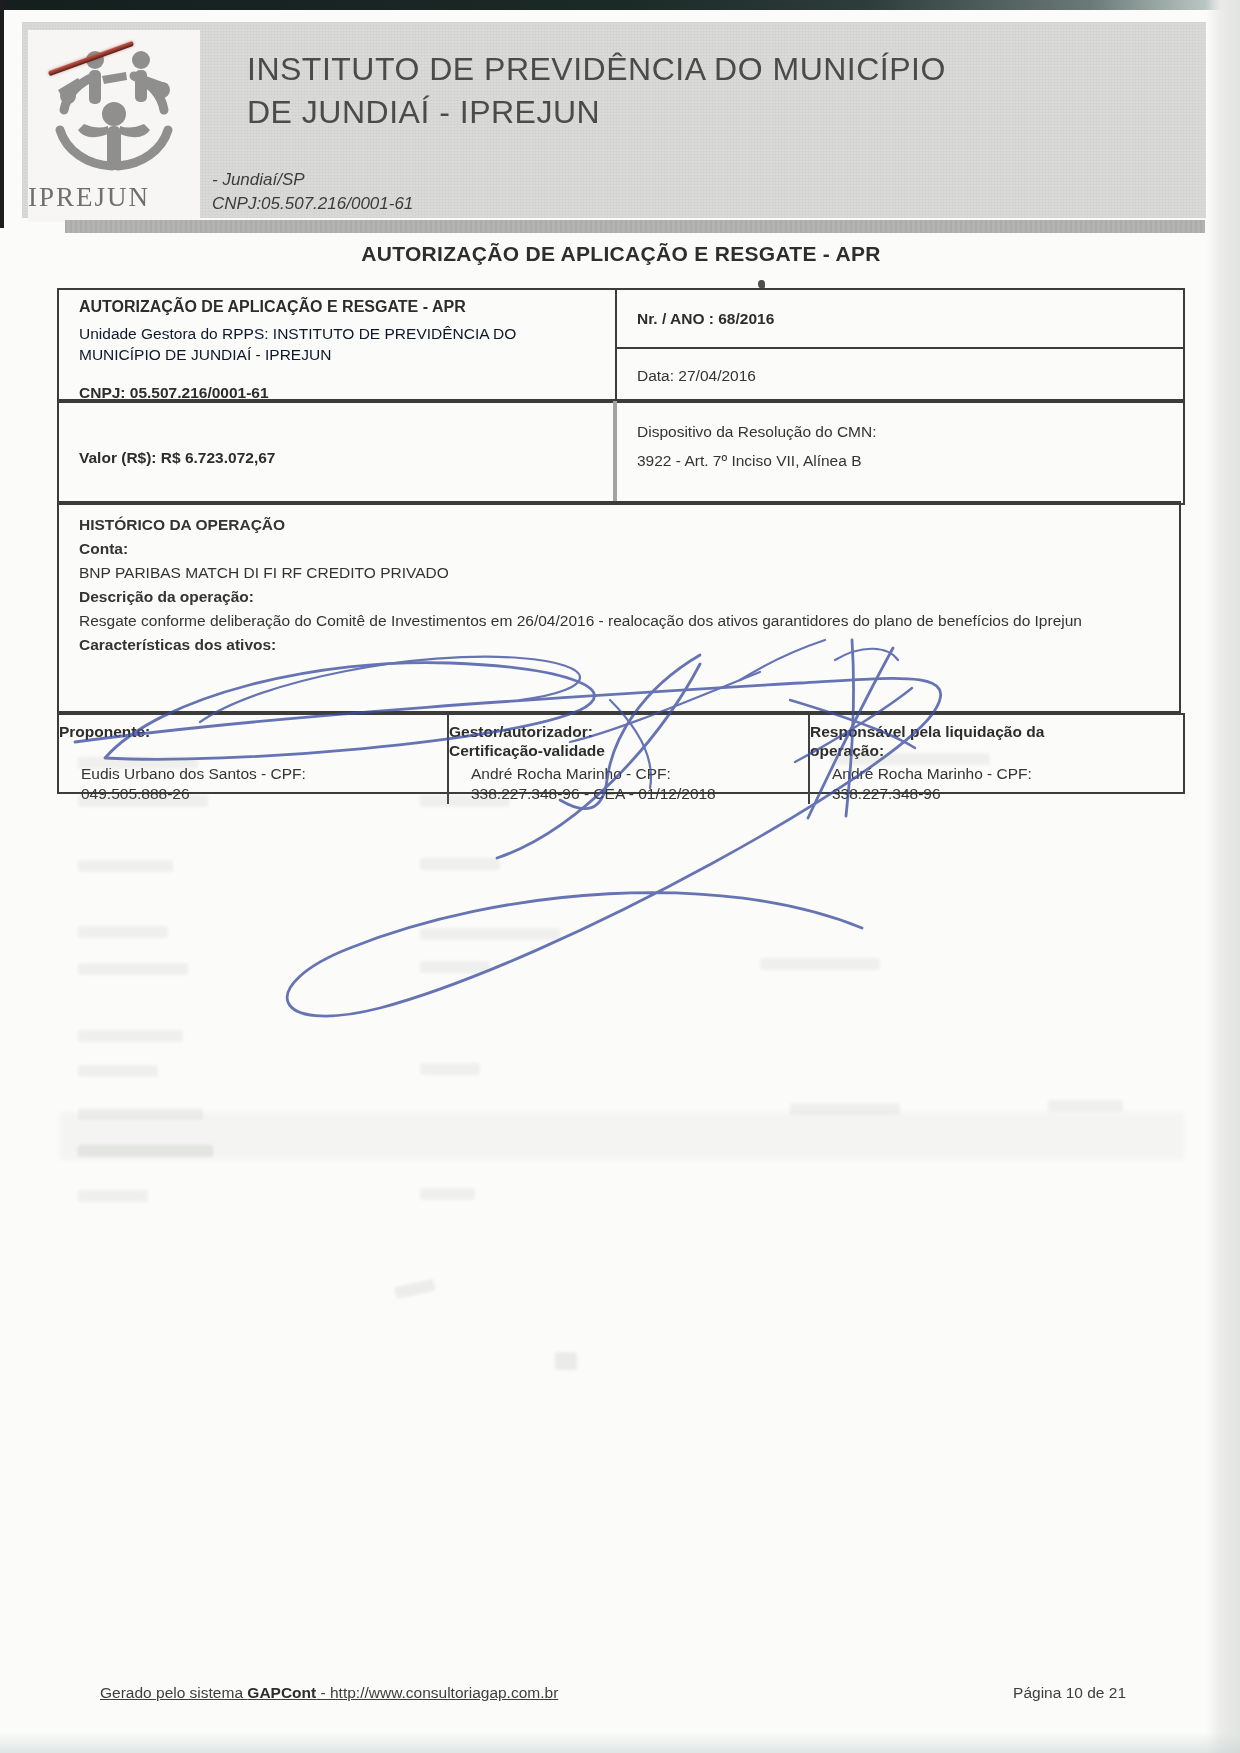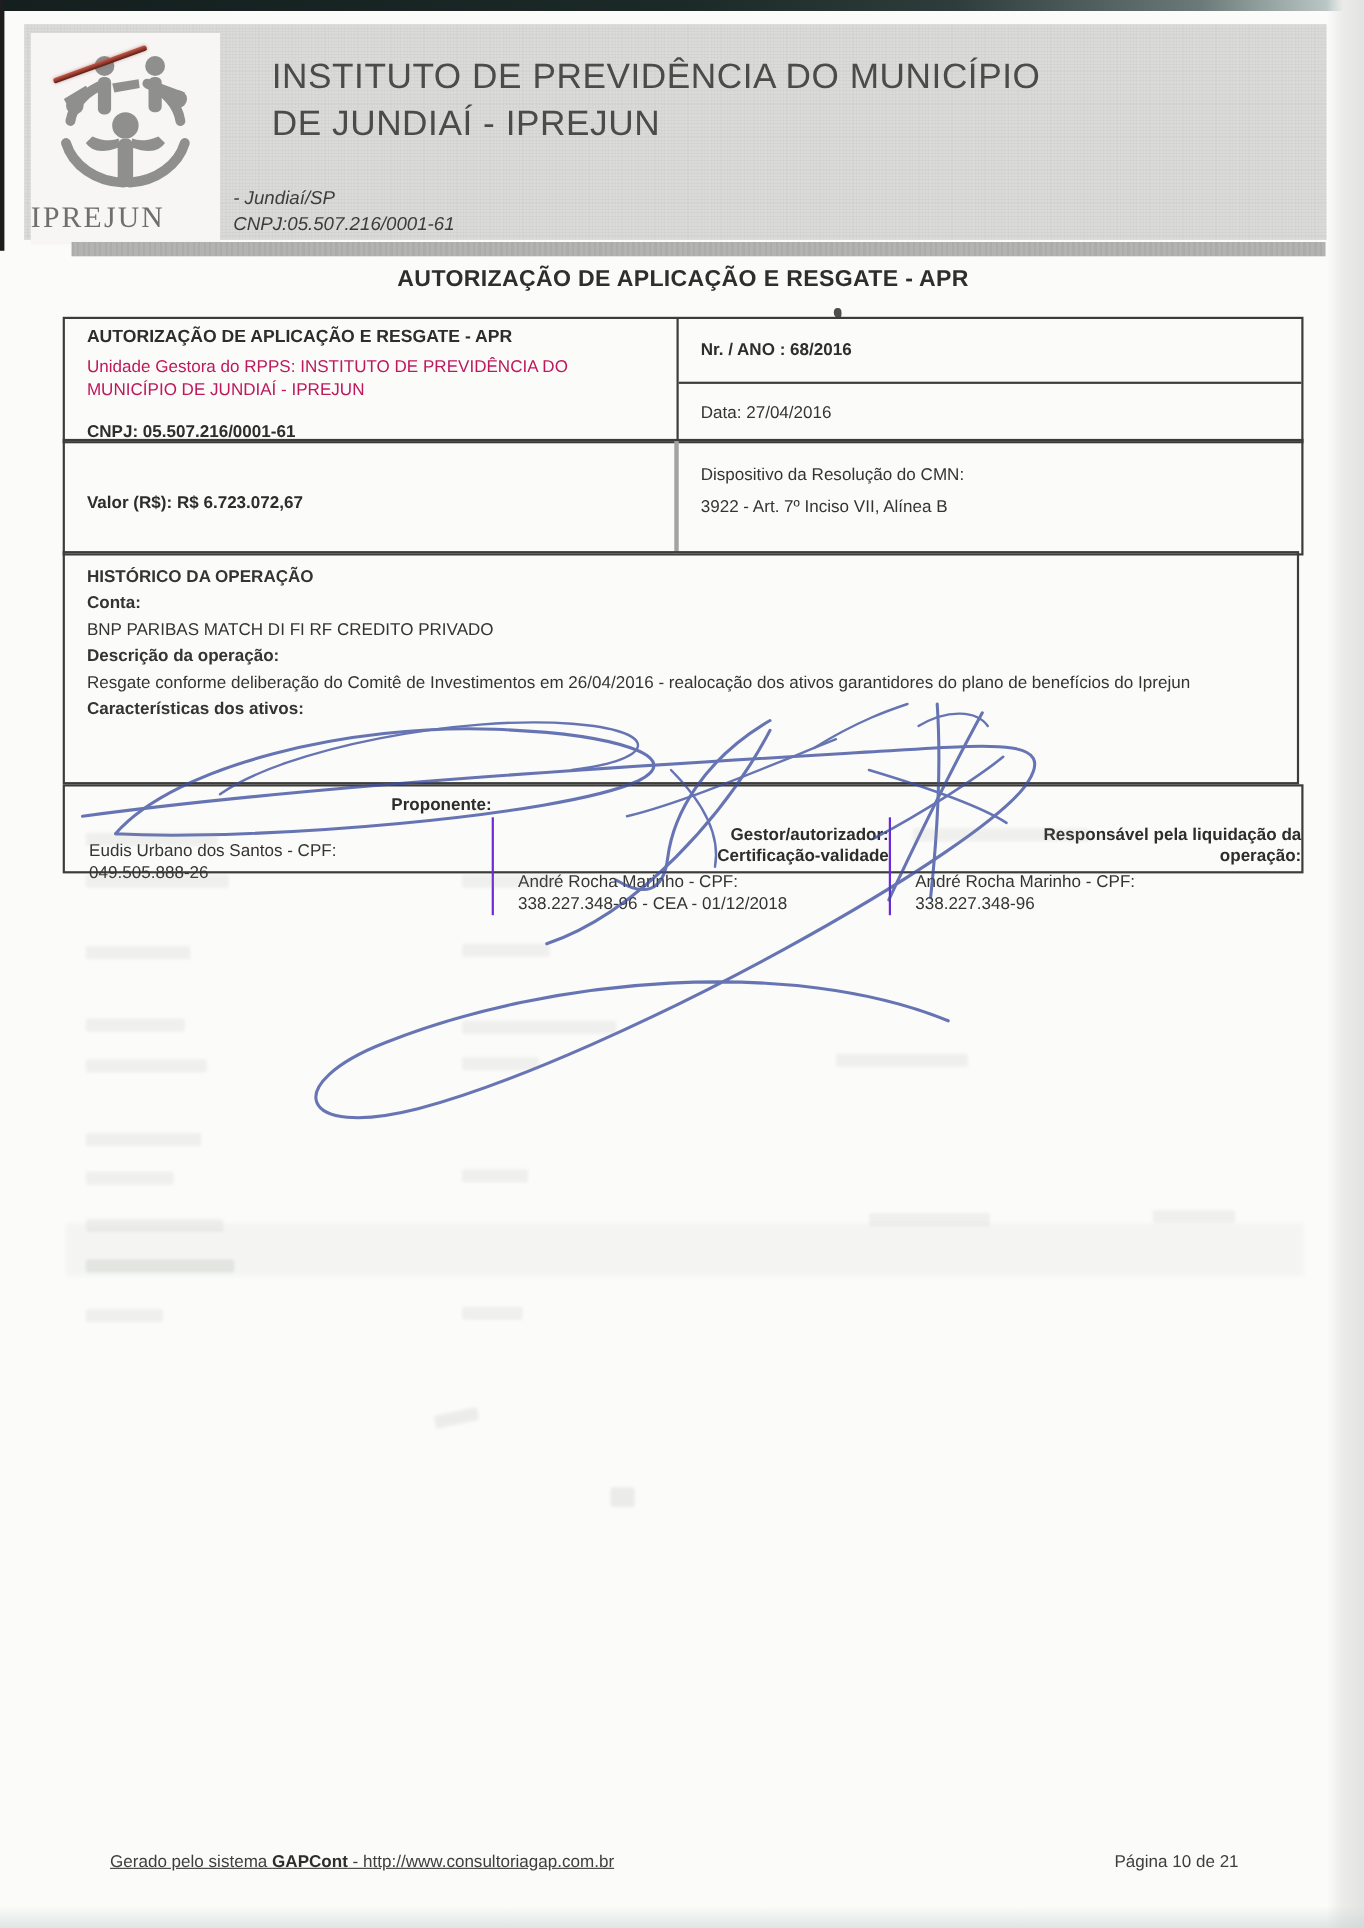--- a/index.html
+++ b/index.html
@@ -33,39 +33,39 @@
     font-size:32px;line-height:43px;color:#4b4b49;letter-spacing:.5px;margin-left:37px;}
   .org-sub{position:absolute;left:212px;top:168px;font-size:17px;line-height:24px;color:#3c3c3a;font-style:italic;}
   
   .doc-title{position:absolute;left:57px;top:242px;width:1128px;text-align:center;
     font-size:21px;font-weight:bold;color:#2e2e2c;letter-spacing:.3px;}
   
   .box{position:absolute;left:57px;border:2px solid #3c3c3a;background:transparent;}
   .b1{top:288px;width:1124px;height:111px;display:grid;grid-template-columns:558px 566px;}
   .b1-left{padding:8px 14px 0 20px;border-right:2px solid #3c3c3a;}
   .b1-title{font-size:16px;font-weight:bold;color:#2d2d2b;margin-bottom:7px;}
-  .b1-unidade{font-size:15.5px;line-height:21px;color:#be185d;width:480px;}
+  .b1-unidade{font-size:15.5px;line-height:21px;color:#0f172a;width:480px;}
   .b1-cnpj{font-size:15.5px;font-weight:bold;margin-top:19px;color:#2d2d2b;}
   .b1-right{display:flex;flex-direction:column;}
   .b1-nr{height:57px;border-bottom:2px solid #3c3c3a;display:flex;align-items:center;
     padding-left:20px;font-size:15.5px;font-weight:bold;color:#2d2d2b;}
   .b1-data{flex:1;display:flex;align-items:center;padding-left:20px;font-size:15.5px;color:#343432;}
   .b2{top:399px;width:1124px;height:102px;display:grid;grid-template-columns:558px 566px;}
   .b2-left{border-right:4px solid #a3a3a3;padding:48px 0 0 20px;
     font-size:15.5px;font-weight:bold;color:#2d2d2b;}
   .b2-right{padding:16px 0 0 20px;font-size:15.5px;line-height:29px;color:#343432;}
   .b3{top:501px;width:1124px;height:212px;padding:10px 0 0 20px;box-sizing:border-box;}
   .b3 div{font-size:15.5px;line-height:24px;color:#343432;}
   .bold{font-weight:bold;color:#2d2d2b;}
   .b3-desc{width:1080px;}
   
   .sig{top:713px;width:1124px;height:77px;display:grid;grid-template-columns:388px 361px 375px;}
   .sig-cell{padding-top:7px;}
-  .sig-cell + .sig-cell{border-left:2px solid #6d28d9;margin-top:28px;}
-  .sig-role{height:42px;text-align:right;font-size:15.5px;font-weight:bold;line-height:19px;color:#2d2d2b;}
+  .sig-cell + .sig-cell{border-left:2px solid #404040;}
+  .sig-role{height:42px;text-align:left;font-size:15.5px;font-weight:bold;line-height:19px;color:#2d2d2b;}
   .sig-name{padding-left:22px;font-size:15.5px;line-height:20px;color:#343432;}
   
   .ink{position:absolute;left:0;top:0;pointer-events:none;}
   
   .ghost{position:absolute;height:12px;background:#8f998f;opacity:.10;filter:blur(1.5px);border-radius:2px;}
   .ghost-band{position:absolute;left:60px;top:1112px;width:1125px;height:48px;background:#8e988f;opacity:.06;filter:blur(2px);}
   .mark-dot{position:absolute;left:758px;top:280px;width:7px;height:9px;background:#2f2f2d;border-radius:50% 50% 40% 60%;opacity:.85;}
   
   .footer-left{position:absolute;left:100px;top:1684px;font-size:15.5px;color:#3e3e3c;text-decoration:underline;}
   .footer-right{position:absolute;right:114px;top:1684px;font-size:15.5px;color:#3e3e3c;margin-left:16px;}

